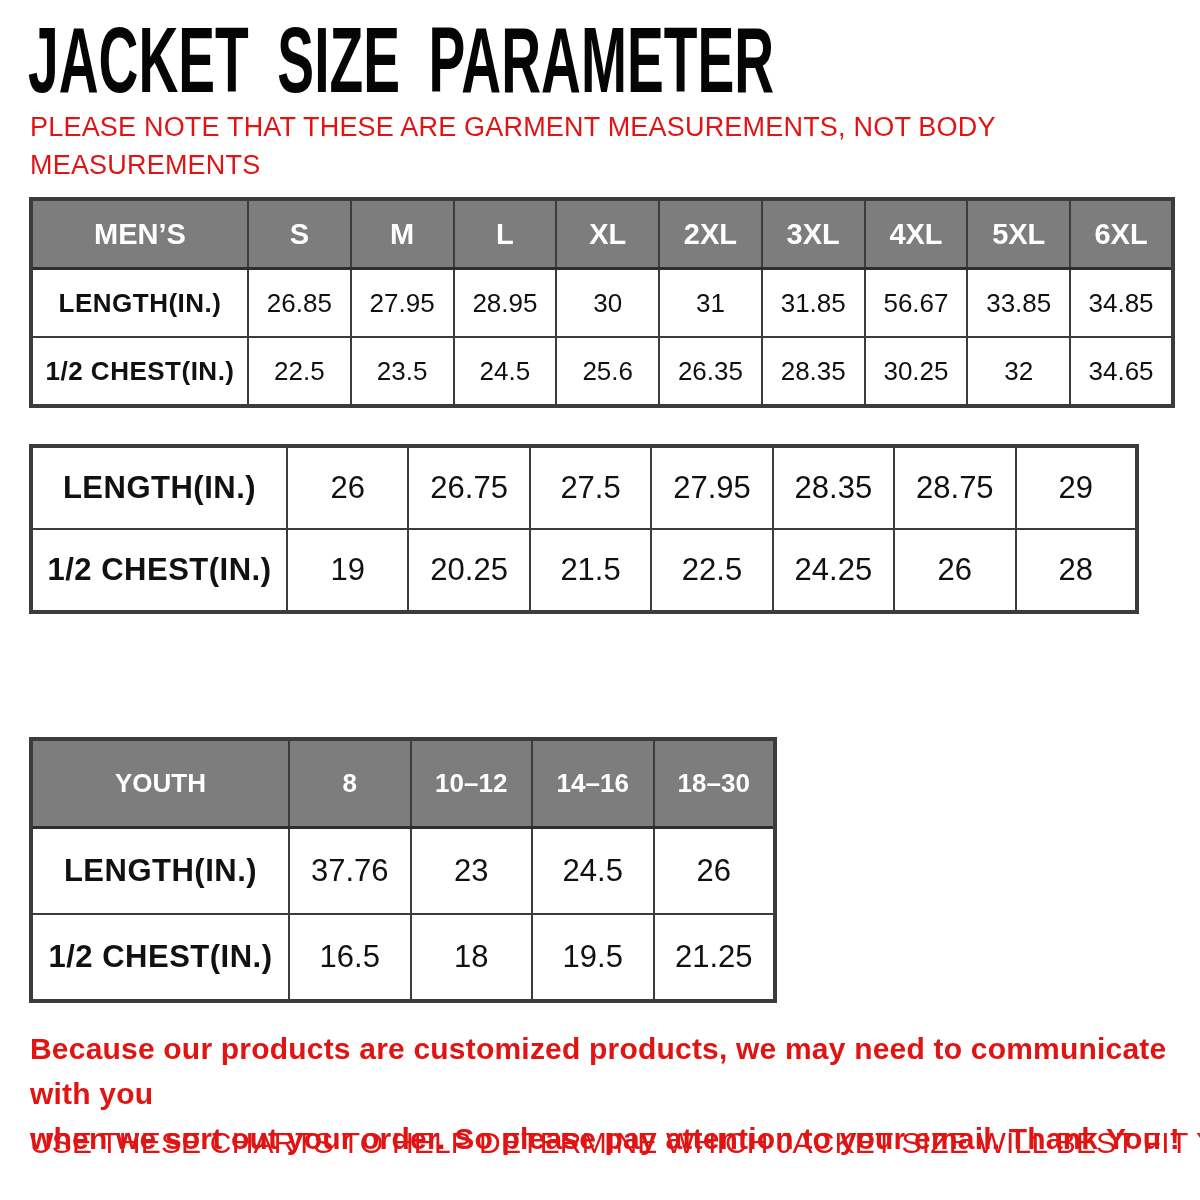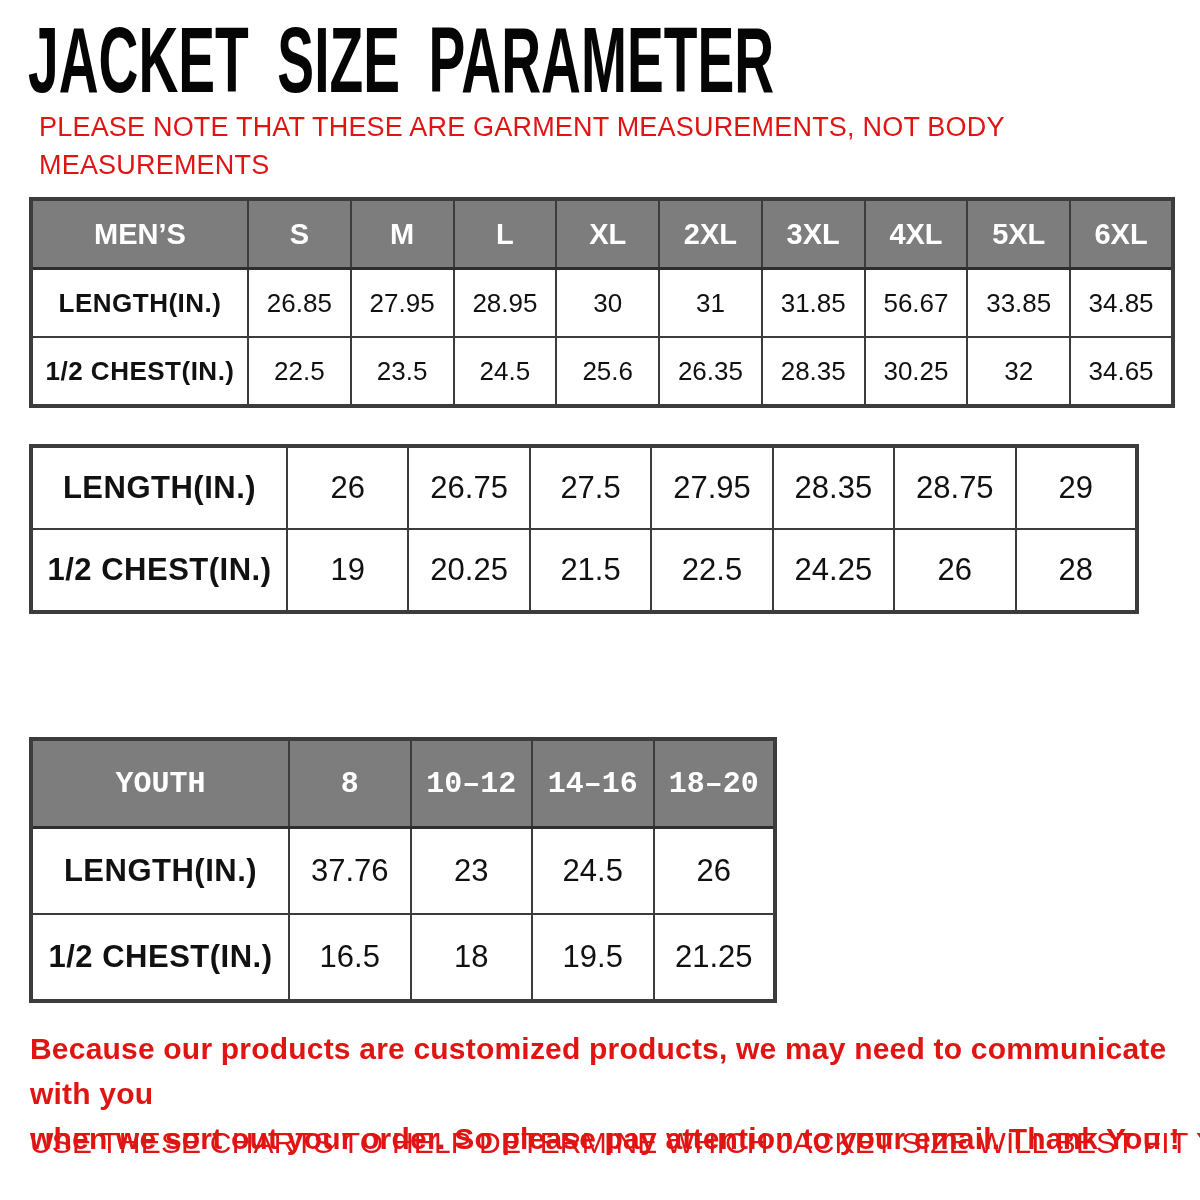--- a/index.html
+++ b/index.html
@@ -30,21 +30,20 @@
   
   .top-note {
     position: absolute;
     left: 30px; top: 108px;
     color: #e11414;
     font-size: 27px;
     line-height: 38px;
     font-weight: 400;
     white-space: pre-line;
     letter-spacing: 0.2px;
-    margin-left: 9px;
   }
 
   
   table.size-table {
     position: absolute;
     border-collapse: collapse;
     table-layout: fixed;
     border: 4px solid #3c3c3c;
     background: #fff;
   }
@@ -73,21 +72,21 @@
   
   #womens-table { left: 29px; top: 444px; width: 1110px; }
   #womens-table col.first-col { width: 256px; }
   #womens-table tr.header-row td { height: 86px; font-size: 34px; }
   #womens-table tr.data-row td { height: 80px; font-size: 31px; }
   #womens-table td.row-label { font-size: 30px; }
 
   
   #youth-table { left: 29px; top: 737px; width: 748px; }
   #youth-table col.first-col { width: 258px; }
-  #youth-table tr.header-row td { height: 85px; font-size: 30px; font-family: Liberation Mono, monospace; }
+  #youth-table tr.header-row td { height: 85px; font-size: 26px; }
   #youth-table tr.data-row td { height: 84px; font-size: 31px; }
   #youth-table td.row-label { font-size: 30px; }
 
   
   .footer-paragraph {
     position: absolute;
     left: 30px; top: 1026px;
     color: #e11414;
     font-size: 30px;
     line-height: 45px;
@@ -191,21 +190,21 @@
   <colgroup>
     <col class="first-col">
     <col span="4">
   </colgroup>
   <tbody>
     <tr class="header-row">
       <td>YOUTH</td>
       <td>8</td>
       <td>10–12</td>
       <td>14–16</td>
-      <td>18–20</td>
+      <td>18–30</td>
     </tr>
     <tr class="data-row">
       <td class="row-label">LENGTH(IN.)</td>
       <td>37.76</td>
       <td>23</td>
       <td>24.5</td>
       <td>26</td>
     </tr>
     <tr class="data-row">
       <td class="row-label">1/2 CHEST(IN.)</td>

